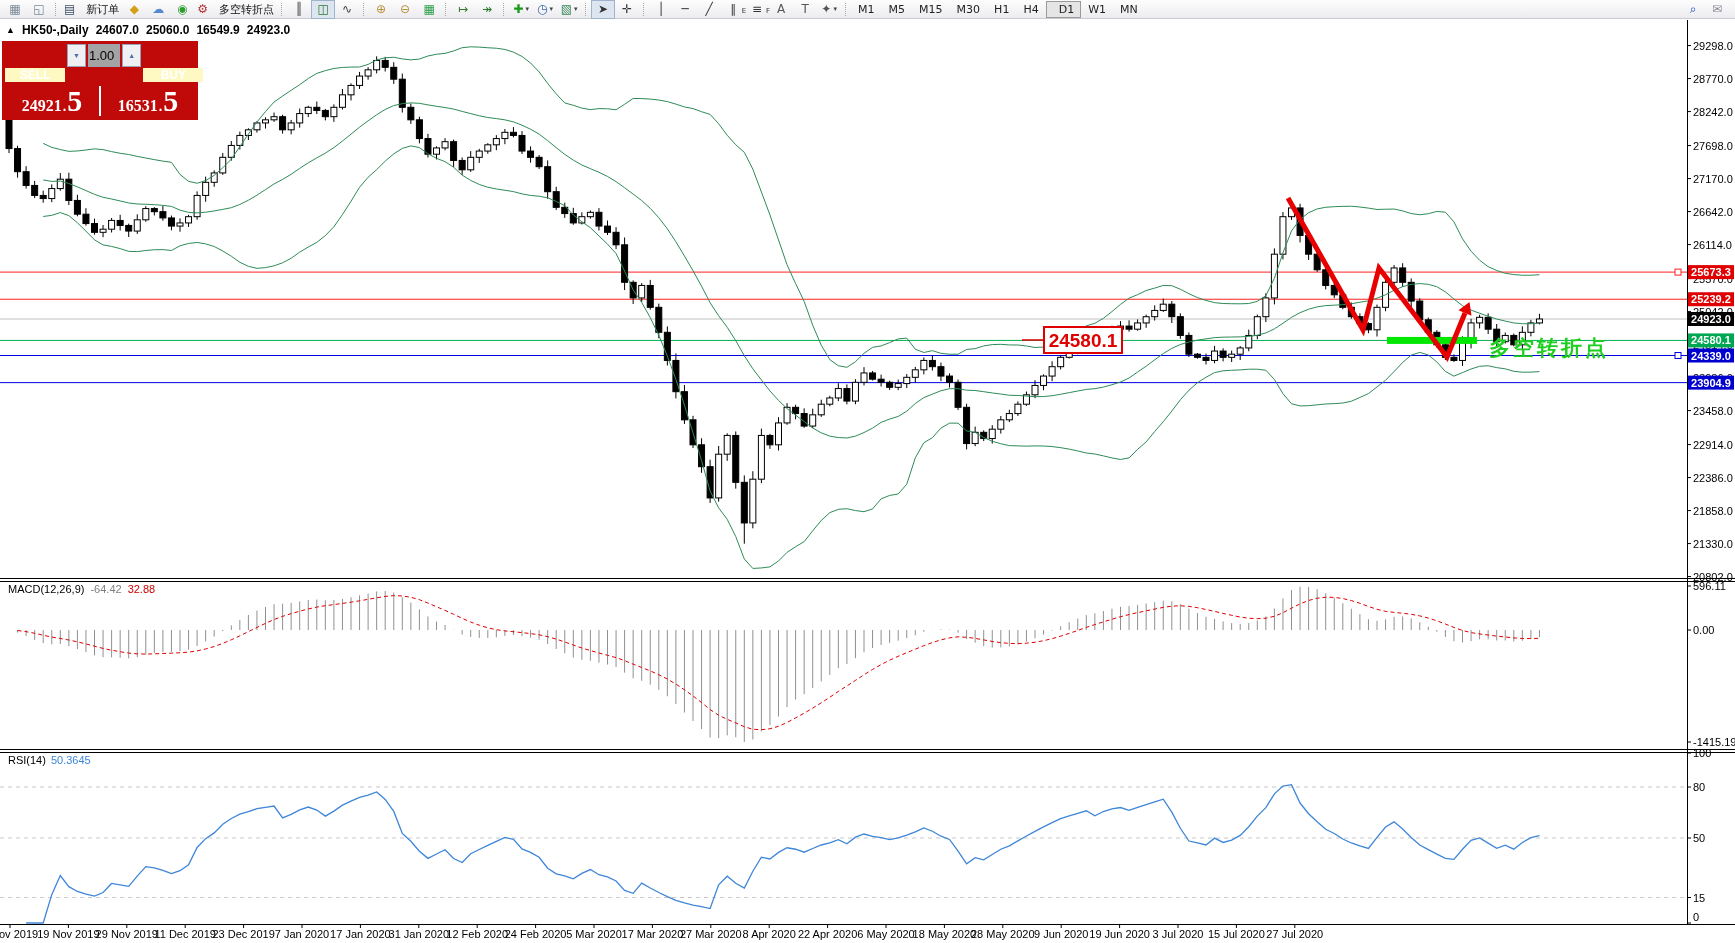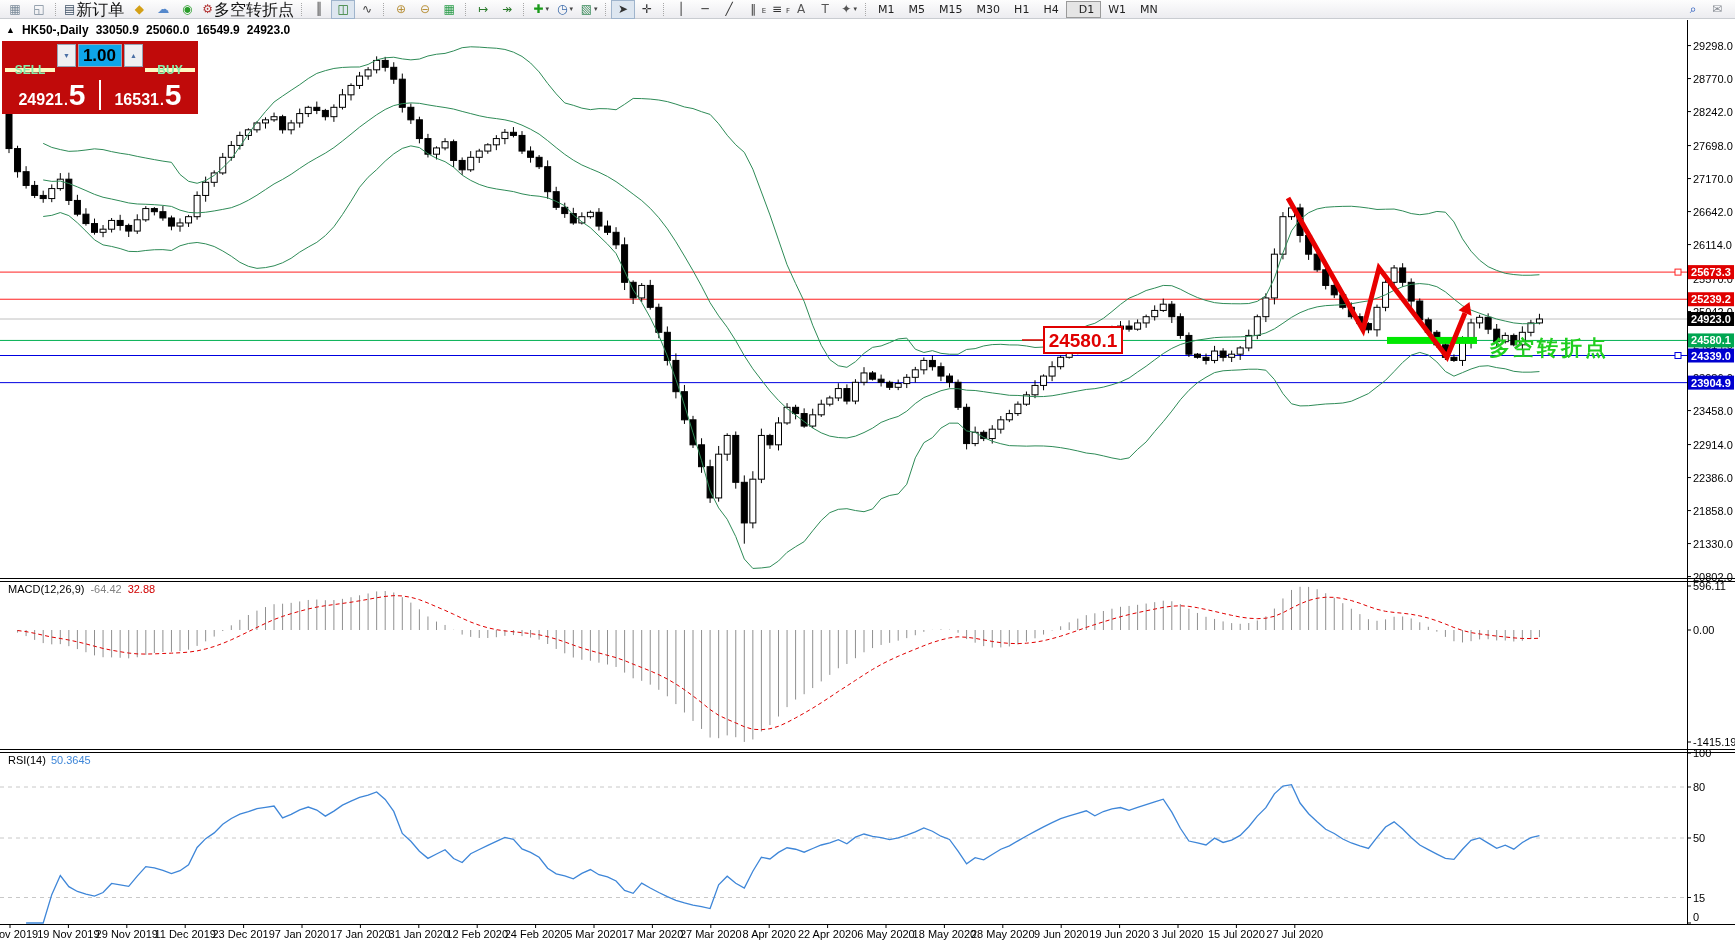--- a/index.html
+++ b/index.html
@@ -5,40 +5,40 @@
   html,body{margin:0;padding:0;}
   body{width:1735px;height:943px;overflow:hidden;position:relative;background:#fff;
        font-family:"Liberation Sans",sans-serif;-webkit-font-smoothing:antialiased;}
   #toolbar{position:absolute;top:0;left:0;width:1735px;height:19px;z-index:5;
     display:flex;align-items:center;padding-left:3px;box-sizing:border-box;
     background:linear-gradient(#fdfdfd,#ececf0);border-bottom:1px solid #c9ccd1;
     font-family:"DejaVu Sans",sans-serif;}
   .tbtn{height:17px;min-width:18px;display:flex;align-items:center;justify-content:center;
     padding:0 2px;position:relative;font-size:12px;line-height:17px;cursor:default;border:1px solid transparent;}
   .tbtn.active{background:#dde6f0;border:1px solid #9fb4cc;}
-  .tlabel{font-size:16px;margin-left:1px;color:#111;font-family:"DejaVu Sans",sans-serif;}
+  .tlabel{font-size:11px;margin-left:11px;color:#111;font-family:"DejaVu Sans",sans-serif;}
   .caret{font-size:7px;color:#444;margin-left:2px;}
   .sub{position:absolute;bottom:-2px;right:-2px;font-size:7px;color:#333;}
   .sep{width:1px;height:13px;border-left:1px dotted #a8a8a8;margin:0 4px;}
   .tf{font-size:11px;padding:1px 6px;color:#222;border:1px solid transparent;line-height:13px;}
   .tf.active{background:#e5e5e5;border:1px solid #9a9a9a;padding-left:12px;}
   #tb-right{margin-left:auto;display:flex;align-items:center;margin-right:6px;}
   #chart-title{position:absolute;left:6px;top:23px;z-index:4;display:flex;gap:7px;
     font-size:12px;font-weight:700;color:#000;align-items:center;}
   #chart-title .tri{font-size:9px;}
   #trade-panel{position:absolute;left:2px;top:41px;width:196px;z-index:4;
     background:#c00a0a;padding:3px;box-sizing:border-box;}
   #tp-row1{display:flex;gap:2px;height:23px;}
-  .pbtn{flex:0 0 46px;background:#d91515;border:2px solid #fef9c3;color:#86efac;
+  .pbtn{flex:0 0 46px;background:#d91515;border:7px solid #fef9c3;color:#ffffff;
     font-size:12px;font-weight:700;display:flex;align-items:center;justify-content:center;margin-top:24px;}
   .spinb{flex:0 0 17px;background:#eef0f3;border:1px solid #98a4b5;color:#4a6fa5;
     font-size:7px;display:flex;align-items:center;justify-content:center;}
-  .vol{flex:1;background:#0ea5e9;border:1px solid #98a4b5;color:#000;font-size:17px;
-    display:flex;align-items:center;justify-content:flex-end;padding-right:5px;font-weight:bold;}
-  #tp-row2{display:flex;height:32px;margin-top:12px;align-items:center;}
+  .vol{flex:1;background:#a3a3a3;border:1px solid #98a4b5;color:#000;font-size:13px;
+    display:flex;align-items:center;justify-content:flex-end;padding-right:5px;}
+  #tp-row2{display:flex;height:32px;margin-top:18px;align-items:center;font-family:Liberation Serif, serif;}
   .price{flex:1;display:flex;align-items:baseline;justify-content:center;color:#fff;}
   .price .pint{font-size:16px;font-weight:700;}
   .price .pdot{font-size:14px;font-weight:700;margin:0 1px;}
   .price .pfrac{font-size:30px;font-weight:700;line-height:28px;}
   .pdivider{width:2px;height:30px;background:#fff;}
   #chart{position:absolute;top:0;left:0;z-index:1;}
   svg text{font-family:"Liberation Sans",sans-serif;}
 </style>
 </head>
 <body>
@@ -870,21 +870,21 @@
         <line x1="1236.3999999999999" y1="925" x2="1236.3999999999999" y2="928" stroke="#000"></line>
         <text x="1236.3999999999999" y="938" text-anchor="middle" font-size="11" fill="#000">15 Jul 2020</text>
         <line x1="1294.8" y1="925" x2="1294.8" y2="928" stroke="#000"></line>
         <text x="1294.8" y="938" text-anchor="middle" font-size="11" fill="#000">27 Jul 2020</text>
       </g>
     </svg>
 
   <div id="chart-title">
     <span class="tri">▲</span>
     <span>HK50-,Daily</span>
-    <span>33050.9</span>
+    <span>24607.0</span>
     <span>25060.0</span>
     <span>16549.9</span>
     <span>24923.0</span>
   </div>
 
   <div id="trade-panel">
     <div id="tp-row1">
       <div class="pbtn">SELL</div>
       <div class="spinb">▼</div>
       <div class="vol">1.00</div>

